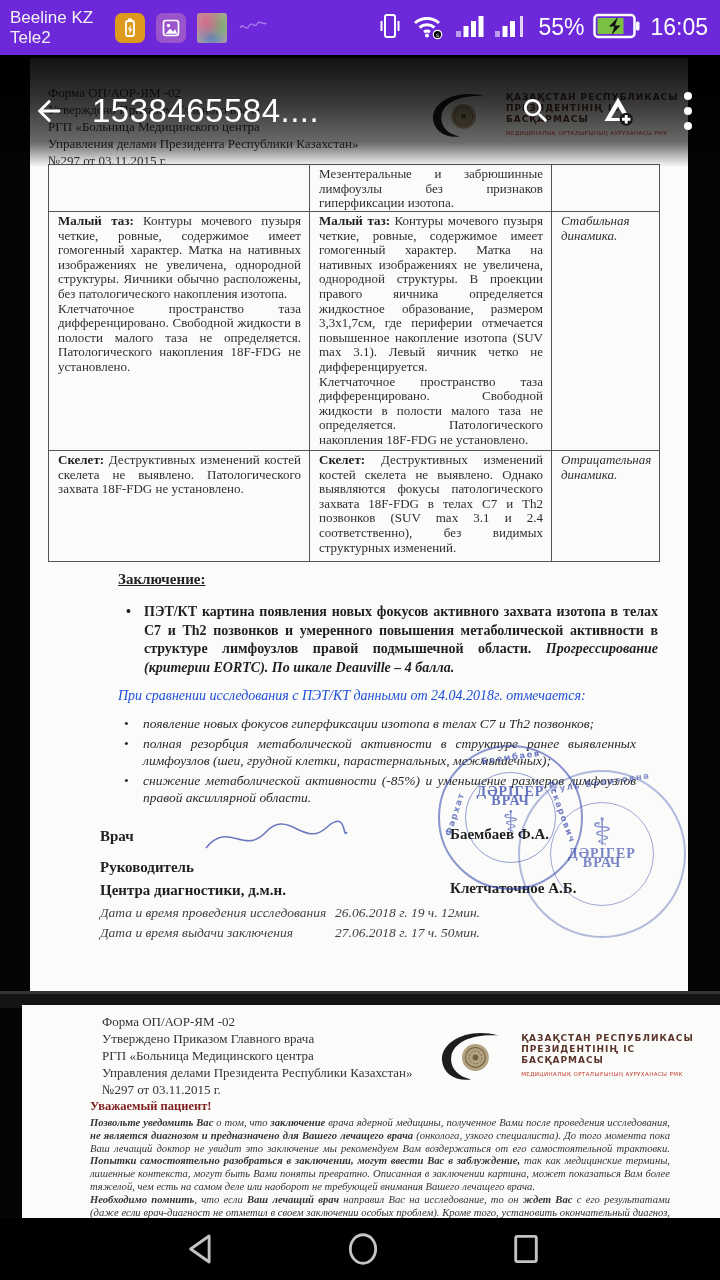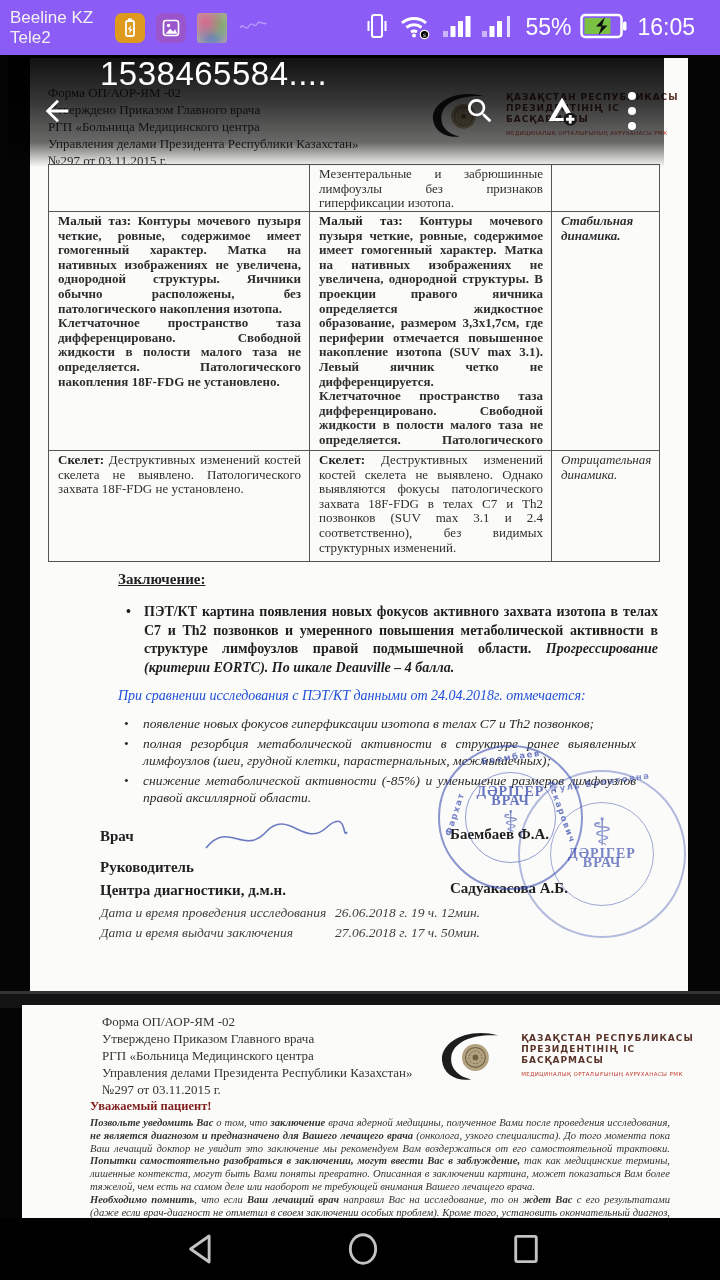--- a/index.html
+++ b/index.html
@@ -1,32 +1,32 @@
 <!DOCTYPE html>
 <html><head>
 <meta charset="utf-8">
 <style>
   html,body{margin:0;padding:0;background:#000;}
   .screen{position:relative;width:720px;height:1280px;background:#000;overflow:hidden;
           font-family:"Liberation Sans","DejaVu Sans",sans-serif;}
 
   
-  .statusbar{position:absolute;top:0;left:0;width:720px;height:55px;background:#8b5cf6;
+  .statusbar{position:absolute;top:0;left:0;width:720px;height:55px;background:#6d28d9;
              display:flex;align-items:center;color:#f2f2f2;}
   .carrier{margin-left:10px;font-size:17px;line-height:20px;white-space:nowrap;}
   .notif{display:flex;align-items:center;gap:11px;margin-left:22px;}
   .appicon{width:30px;height:30px;border-radius:7px;display:flex;align-items:center;justify-content:center;}
   .appicon.orange{background:#dd9a1d;}
   .appicon.purple{background:#9a55cc;}
   .thumb{width:30px;height:30px;border-radius:3px;
     background:radial-gradient(circle at 30% 30%, #d46a8e, rgba(0,0,0,0) 62%),
                radial-gradient(circle at 72% 38%, #76b06a, rgba(0,0,0,0) 60%),
                radial-gradient(circle at 50% 78%, #5a7fc0, rgba(0,0,0,0) 65%),#b9a6a0;}
   .faint{opacity:.5;}
-  .sb-right{margin-left:auto;display:flex;align-items:center;gap:9px;padding-right:25px;}
+  .sb-right{margin-left:auto;display:flex;align-items:center;gap:9px;padding-right:12px;}
   .sb-text{font-size:23px;color:#fff;}
 
   
   .viewer{position:absolute;top:55px;left:0;width:720px;height:1163px;background:#050505;overflow:hidden;}
   .page{position:absolute;background:#fbfbf9;color:#2e2e2e;
         font-family:"Liberation Serif","DejaVu Serif",serif;overflow:hidden;}
   .page1{left:30px;top:3px;width:658px;height:1138px;}
   .page2{left:22px;top:950px;width:698px;height:213px;}
   .page-sep{position:absolute;left:0;top:936px;width:720px;height:14px;background:#141414;border-top:3px solid #333;}
 
@@ -44,21 +44,21 @@
   .gerb-t2{font-size:5.5px;color:#c23b2e;letter-spacing:.4px;margin-top:3px;font-family:"DejaVu Sans",sans-serif;}
 
   
   .doc-table{position:absolute;left:18px;top:106px;width:610px;border:1.5px solid #555;}
   .t-row{display:flex;}
   .t-row + .t-row{border-top:1.5px solid #555;}
   .cell{padding:2px 8px 2px 9px;font-size:13px;line-height:14.6px;text-align:justify;overflow:hidden;box-sizing:border-box;}
   .c1{width:260px;}
   .c2{width:243px;border-left:1.5px solid #555;border-right:1.5px solid #555;}
   .c3{flex:1;font-style:italic;text-align:left;}
-  .r0{height:46px;} .r1{height:238px;font-weight:bold;} .r2{height:110px;}
+  .r0{height:46px;} .r1{height:238px;} .r2{height:110px;}
   .cell b{color:#1f1f1f;}
   .cellp{margin:0;}
 
   
   .concl-h{position:absolute;left:88px;top:513px;font-size:15px;font-weight:bold;text-decoration:underline;color:#1f1f1f;}
   .concl-b{position:absolute;left:88px;top:545px;width:540px;font-size:14px;font-weight:bold;line-height:18.5px;
            text-align:justify;color:#1f1f1f;padding-left:26px;box-sizing:border-box;}
   .concl-b::before{content:"•";position:absolute;left:8px;top:0;}
   .concl-b .ital{font-style:italic;}
   .cmp-intro{position:absolute;left:88px;top:630px;font-size:14px;font-style:italic;color:#1d4ed8;}
@@ -81,23 +81,23 @@
   .stamp-word{font-size:14px;font-weight:bold;letter-spacing:1px;line-height:9px;color:rgba(47,66,170,.85);
               font-family:Liberation Serif, serif;}
   .ringtxt{position:absolute;font-size:8.5px;font-weight:bold;letter-spacing:1.5px;color:rgba(47,66,170,.8);
            font-family:"DejaVu Sans",sans-serif;white-space:nowrap;}
   .ring-top{left:50%;top:5px;transform:translateX(-50%) rotate(-8deg);}
   .ring-left{left:-8px;top:62px;transform:rotate(-72deg);}
   .ring-right{right:-14px;top:60px;transform:rotate(70deg);}
   .sig-scribble{position:absolute;z-index:4;}
 
   
-  .toolbar{position:absolute;left:8px;top:0;width:656px;height:112px;
+  .toolbar{position:absolute;left:0;top:0;width:720px;height:112px;
     background:linear-gradient(to bottom, rgba(0,0,0,.94) 0%, rgba(0,0,0,.78) 42%, rgba(0,0,0,.58) 78%, rgba(0,0,0,0) 100%);
-    display:flex;z-index:10;}
+    display:flex;align-items:center;z-index:10;}
   .tb-title{color:#fff;font-size:33px;letter-spacing:.5px;margin-left:26px;white-space:nowrap;}
   .tb-btn{display:flex;align-items:center;justify-content:center;background:none;border:none;padding:0;cursor:pointer;}
   .tb-back{margin-left:32px;}
   .tb-right{margin-left:auto;display:flex;align-items:center;gap:48px;padding-right:28px;}
   .dots{display:flex;flex-direction:column;gap:7px;}
   .dots i{width:8px;height:8px;border-radius:50%;background:#fff;display:block;}
 
   
   .greet{position:absolute;left:68px;top:94px;font-size:12.5px;font-weight:bold;color:#7f1d1d;}
   .p2body{position:absolute;left:68px;top:112px;width:580px;font-size:10.6px;font-style:italic;
@@ -256,21 +256,21 @@
       <div class="cmp-list">
         <div class="cmp-item">появление новых фокусов гиперфиксации изотопа в телах С7 и Th2 позвонков;</div>
         <div class="cmp-item">полная резорбция метаболической активности в структуре ранее выявленных лимфоузлов (шеи, грудной клетки, парастернальных, межмышечных);</div>
         <div class="cmp-item">снижение метаболической активности (-85%) и уменьшение размеров лимфоузлов правой аксиллярной области.</div>
       </div>
 
       <div class="sig" style="left:70px;top:770px;">Врач</div>
       <div class="sig" style="left:420px;top:768px;">Баембаев Ф.А.</div>
       <div class="sig" style="left:70px;top:801px;">Руководитель</div>
       <div class="sig" style="left:70px;top:824px;">Центра диагностики, д.м.н.</div>
-      <div class="sig" style="left:420px;top:822px;">Садуакасова А.Б.</div>
+      <div class="sig" style="left:420px;top:822px;">Клетчаточное А.Б.</div>
       <div class="sigdate" style="left:70px;top:847px;">Дата и время проведения исследования</div>
       <div class="sigdate" style="left:305px;top:847px;">26.06.2018 г.  19 ч. 12мин.</div>
       <div class="sigdate" style="left:70px;top:867px;">Дата и время выдачи заключения</div>
       <div class="sigdate" style="left:305px;top:867px;">27.06.2018 г.  17 ч. 50мин.</div>
 
       <svg class="sig-scribble" style="left:170px;top:760px;" width="150" height="40" viewBox="0 0 150 40">
         <path d="M6 30 C28 2 44 38 66 14 S104 30 126 10 S142 22 147 14" fill="none" stroke="rgba(47,66,170,.7)" stroke-width="1.6"></path>
       </svg>
 
       <div class="stamp stamp-outer1">

